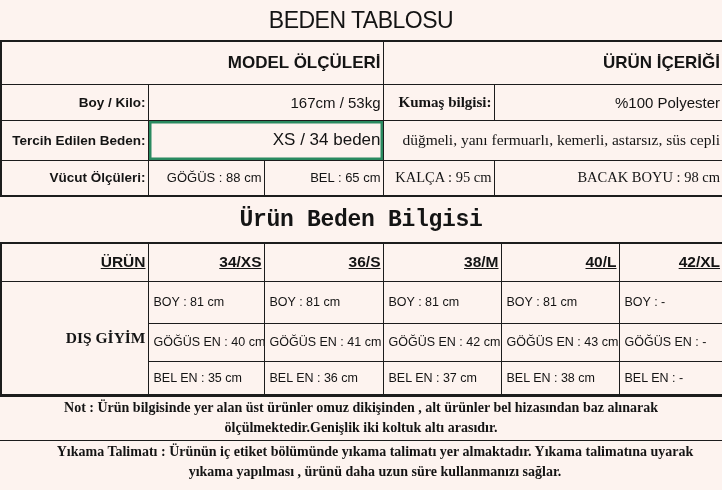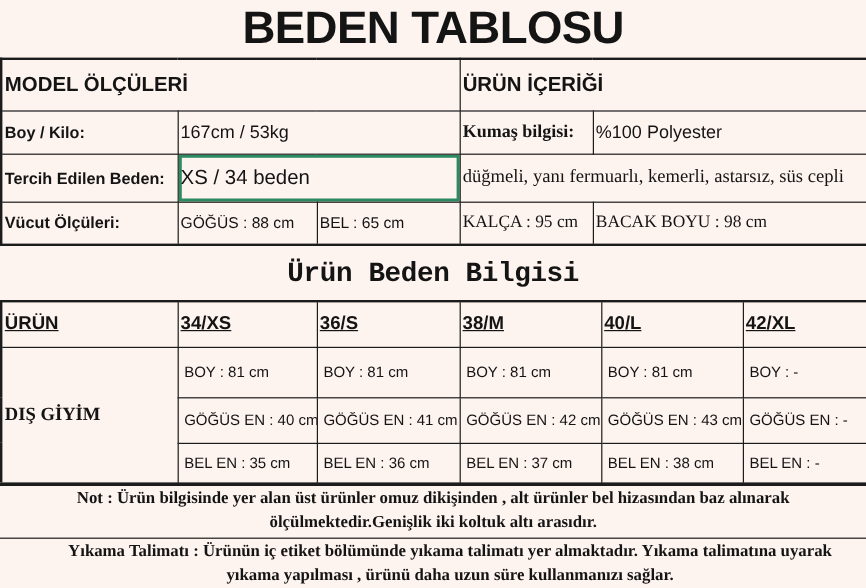--- a/index.html
+++ b/index.html
@@ -12,27 +12,27 @@
   body{background:#fff;}
   .page{
     width:722px;height:490px;
     background:var(--background);
     color:var(--text);
     font-family:"Liberation Sans",sans-serif;
     overflow:hidden;
     box-sizing:border-box;
   }
   .title-band{
-    height:48px;display:flex;align-items:center;justify-content:center;
-    font-size:38px;font-weight:700;letter-spacing:-0.5px;
+    height:40px;display:flex;align-items:center;justify-content:center;
+    font-size:23px;font-weight:400;letter-spacing:-0.5px;
   }
   table{border-collapse:collapse;table-layout:fixed;width:722px;}
   table.upper{border:2px solid var(--border);}
   table.lower{border:2px solid var(--border);border-bottom:3px solid var(--border);}
-  td,th{border:1.5px solid var(--border);vertical-align:middle;text-align:left;
+  td,th{border:1.5px solid var(--border);vertical-align:middle;text-align:right;
     padding:0 2px;overflow:hidden;white-space:nowrap;}
   th{font-weight:700;}
   .upper .tbl-head th{font-size:17px;}
   .lbl{font-weight:700;font-size:13.5px;}
   .val-sans{font-size:15px;}
   .val-big{font-size:17px;}
   .serif-bold{font-family:"Liberation Serif",serif;font-weight:700;font-size:15px;margin-top:16px;}
   .serif-val{font-family:"Liberation Serif",serif;font-size:14.5px;}
   .sans-small{font-size:13px;}
   .green-box{box-shadow:inset 0 0 0 2.5px var(--highlight-border);}

